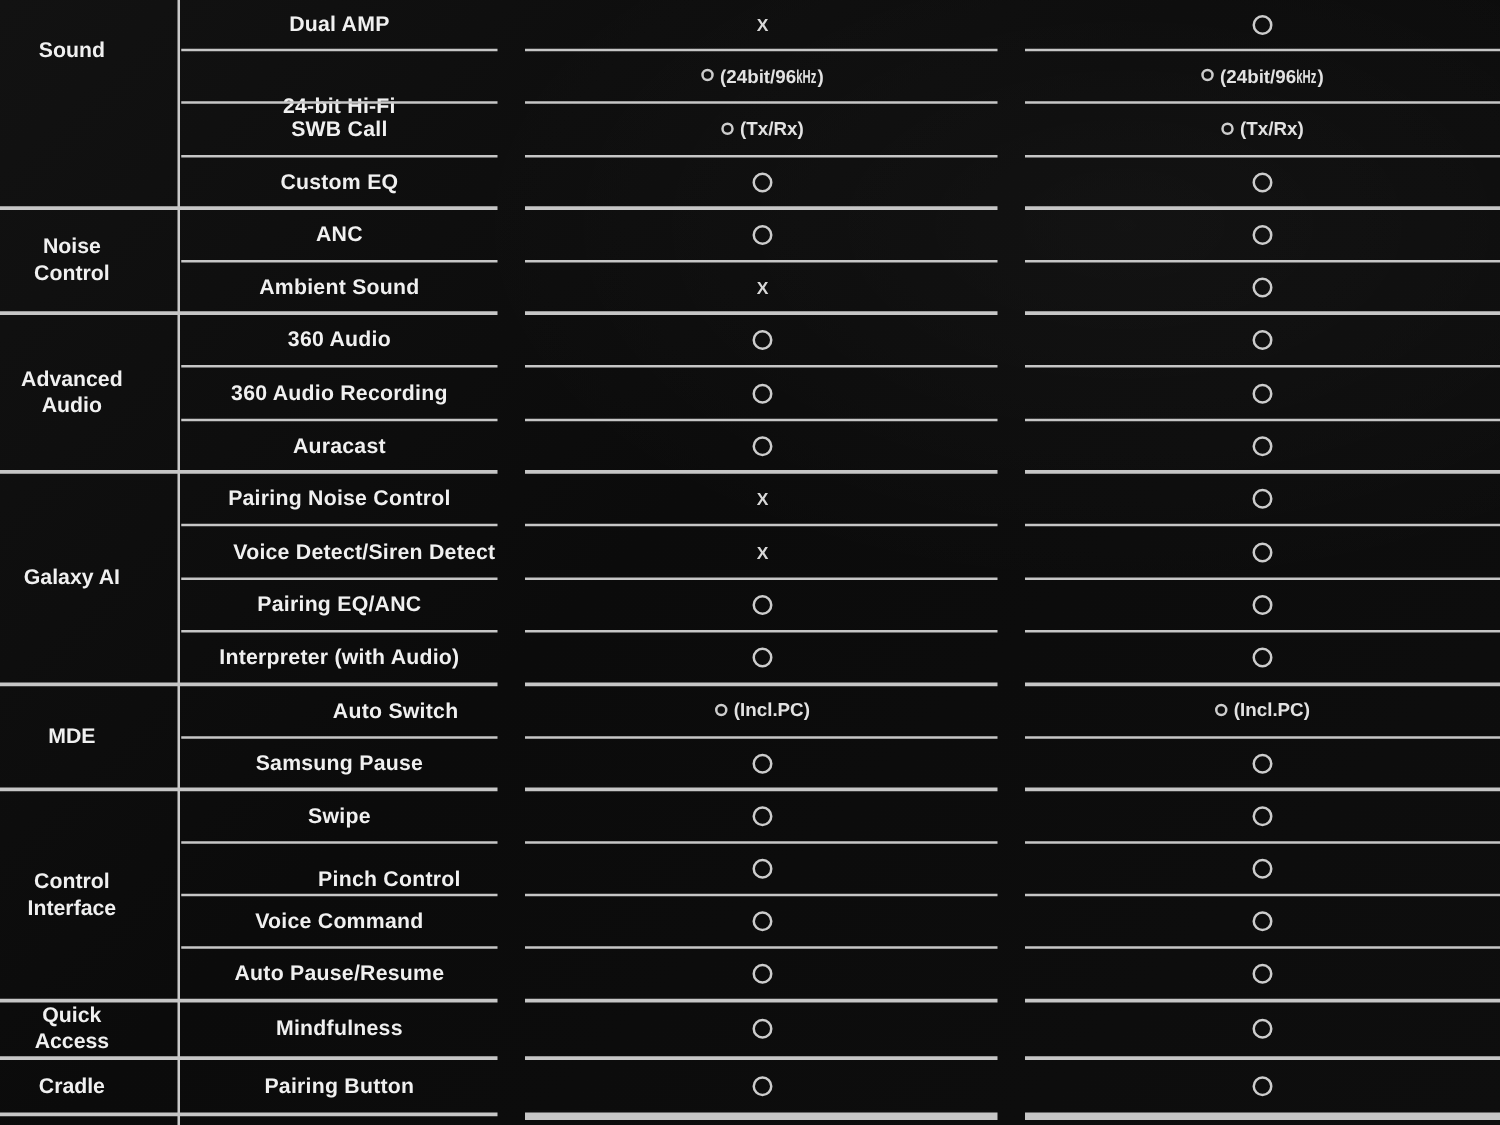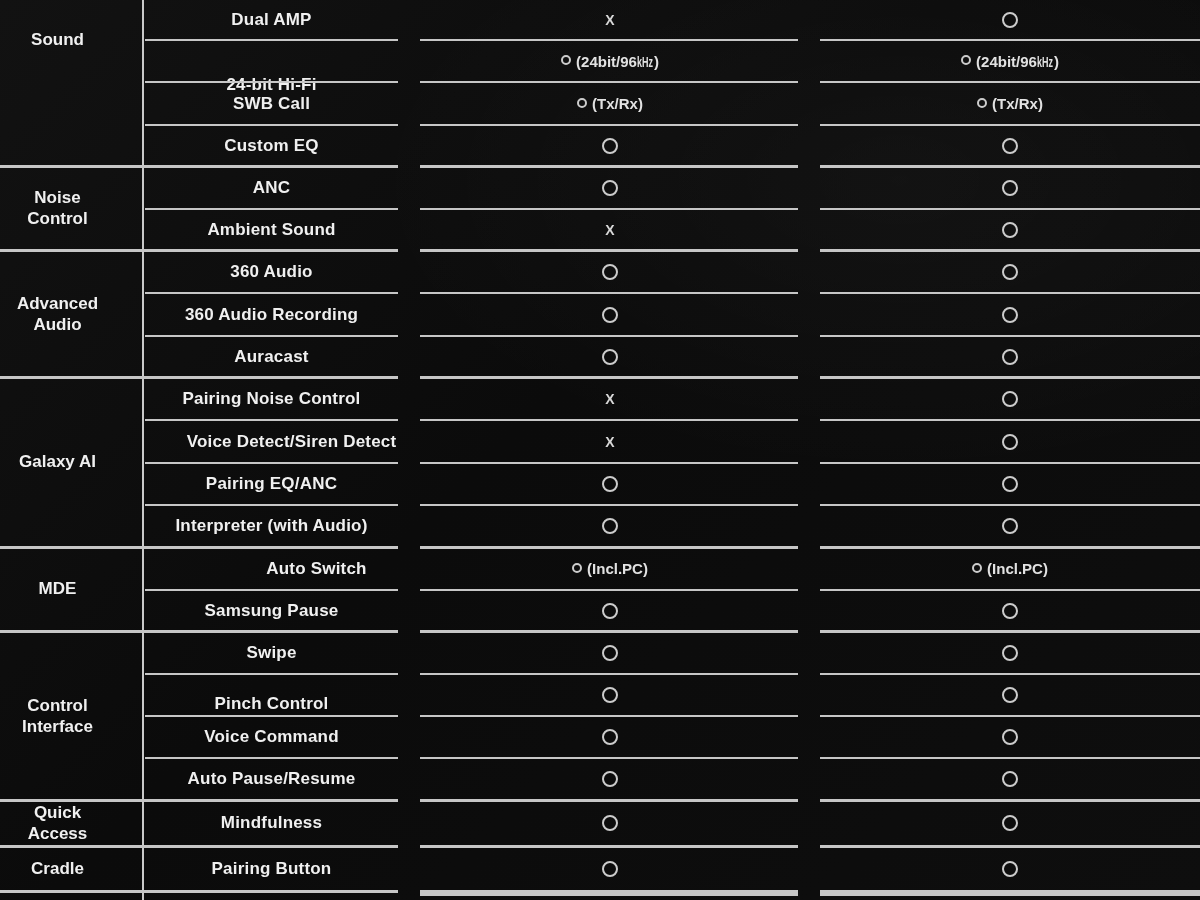--- a/index.html
+++ b/index.html
@@ -186,21 +186,21 @@
       <div>
         <div class="cell feature" style="left: 145px; top: 631px; width: 253px; height: 43px;">Swipe</div>
         <div class="cell value" style="left: 420px; top: 631px; width: 380px; height: 43px;">
           <span class="ring"></span>
         </div>
         <div class="cell value" style="left: 820px; top: 631px; width: 380px; height: 43px;">
           <span class="ring"></span>
         </div>
       </div>
       <div>
-        <div class="cell feature" style="left: 145px; top: 674px; width: 253px; height: 60px;">Pinch Control</div>
+        <div class="cell feature" style="left: 145px; top: 674px; width: 253px; height: 60px; padding-left: 40px;">Pinch Control</div>
         <div class="cell value" style="left: 420px; top: 674px; width: 380px; height: 42px;">
           <span class="ring"></span>
         </div>
         <div class="cell value" style="left: 820px; top: 674px; width: 380px; height: 42px;">
           <span class="ring"></span>
         </div>
       </div>
       <div>
         <div class="cell feature" style="left: 145px; top: 716px; width: 253px; height: 42px;">Voice Command</div>
         <div class="cell value" style="left: 420px; top: 716px; width: 380px; height: 42px;">

